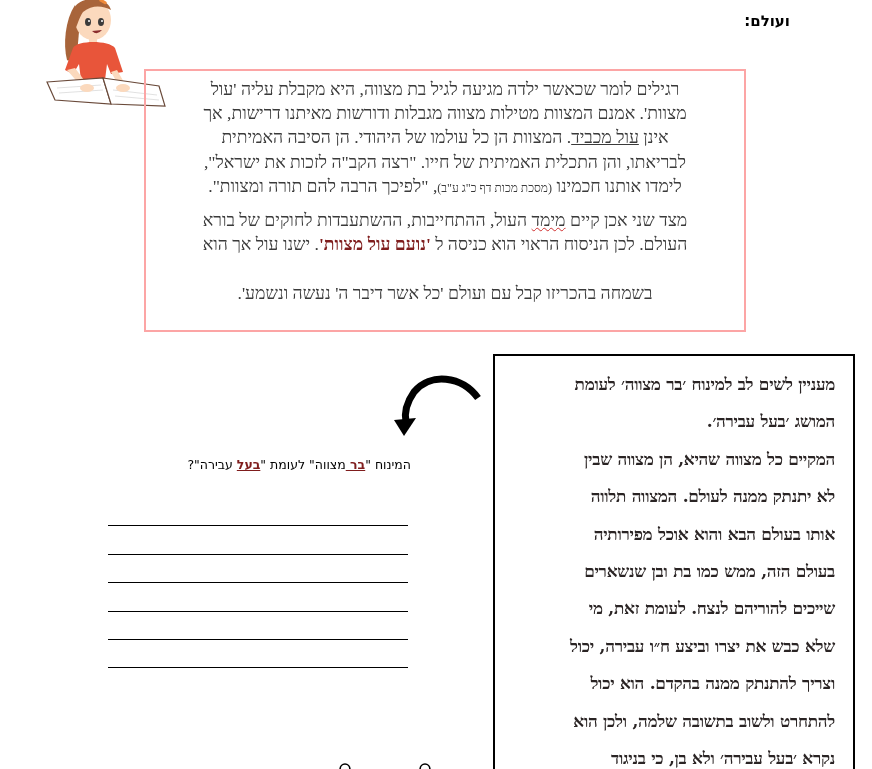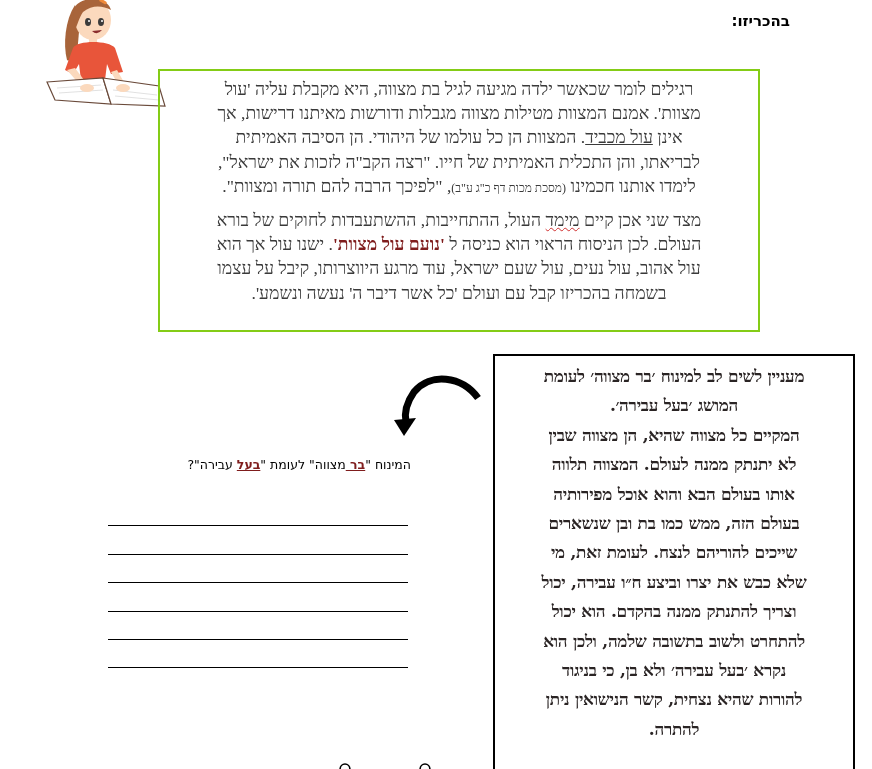--- a/index.html
+++ b/index.html
@@ -9,53 +9,53 @@
       font-family: "Liberation Serif", "DejaVu Serif", serif;
     }
     .abs { position: absolute; }
     .summary-heading {
       left: 700px; top: 12px; width: 90px; text-align: right;
       font-family: "DejaVu Sans", sans-serif; font-weight: bold; font-size: 15px;
       direction: rtl; color: #000;
     }
     .girl { left: 45px; top: 0; width: 125px; height: 108px; }
     .main-box {
-      left: 158px; top: 69px; width: 602px; height: 263px;
-      border: 2px solid #84cc16; box-sizing: border-box;
+      left: 144px; top: 69px; width: 602px; height: 263px;
+      border: 2px solid #fca5a5; box-sizing: border-box;
       padding: 6px 14px 0 14px; direction: rtl; text-align: center;
       font-size: 17.6px; line-height: 24.2px; color: #3a3a3a;
     }
     .main-box p { margin: 0; }
     .main-box p + p { margin-top: 8px; }
     .uline { text-decoration: underline; }
     .squiggle { text-decoration: underline wavy #d03030; text-decoration-thickness: 1px; }
     .small-cite { font-size: 12px; }
     .bold { font-weight: bold; color: #7f1d1d; }
     .side-box {
       left: 493px; top: 354px; width: 362px; height: 430px;
       border: 2px solid #000; box-sizing: border-box;
       padding: 6px 10px 0 10px; direction: rtl; text-align: center;
       font-weight: bold; font-size: 17px; line-height: 29.4px; color: #2a2424;
       font-family: "DejaVu Serif", serif; letter-spacing: -0.3px;
     }
-    .side-box p { margin: 0; }
+    .side-box p { margin: 8px; text-align: right; }
     .arrow { left: 390px; top: 370px; width: 100px; height: 70px; }
     .question {
       left: 95px; top: 452px; width: 340px; direction: rtl; text-align: right;
       font-family: "DejaVu Sans", sans-serif; font-size: 12.5px; line-height: 25px; color: #000;
     }
     .question p { margin: 0; }
     .question .q2 { padding-right: 24px; }
     .answer-line { position: absolute; left: 108px; width: 300px; height: 0; border-top: 1.4px solid #000; }
     .footer-marks { left: 338px; top: 760px; width: 100px; height: 12px; }
   </style>
 </head>
 <body>
 
-<div class="abs summary-heading">בהכריזו:</div>
+<div class="abs summary-heading">ועולם:</div>
 
 <svg class="abs girl" viewBox="0 0 125 108">
 
   <path d="M30 5 C20 20 18 45 22 60 C25 62 30 58 32 55 L35 20 Z" fill="#a8643a"></path>
 
   <ellipse cx="48" cy="20" rx="18" ry="20" fill="#fbd9bd"></ellipse>
 
   <path d="M28 12 C30 -4 62 -6 66 10 C58 6 48 4 38 12 C34 18 32 26 30 30 Z" fill="#a8643a"></path>
 
   <rect x="54" y="0" width="8" height="3" rx="1.5" fill="#f08a3a" transform="rotate(30 58 1.5)"></rect>
@@ -89,21 +89,21 @@
   <p>
     <span>רגילים לומר שכאשר ילדה מגיעה לגיל בת מצווה, היא מקבלת עליה 'עול</span><br>
     <span>מצוות'. אמנם המצוות מטילות מצווה מגבלות ודורשות מאיתנו דרישות, אך</span><br>
     <span>אינן </span><span class="uline">עול מכביד</span><span>. המצוות הן כל עולמו של היהודי. הן הסיבה האמיתית</span><br>
     <span>לבריאתו, והן התכלית האמיתית של חייו. "רצה הקב"ה לזכות את ישראל",</span><br>
     <span>לימדו אותנו חכמינו </span><span class="small-cite">(מסכת מכות דף כ"ג ע"ב)</span><span>, "לפיכך הרבה להם תורה ומצוות".</span>
   </p>
   <p>
     <span>מצד שני אכן קיים </span><span class="squiggle">מימד</span><span> העול, ההתחייבות, ההשתעבדות לחוקים של בורא</span><br>
     <span>העולם. לכן הניסוח הראוי הוא כניסה ל </span><span class="bold">'נועם עול מצוות'</span><span>. ישנו עול אך הוא</span><br>
-    <span>עול אהוב, עול נעים, עול שעם ישראל, עוד מרגע היווצרותו, קיבל על עצמו</span><br>
+    <br>
     <span>בשמחה בהכריזו קבל עם ועולם 'כל אשר דיבר ה' נעשה ונשמע'.</span>
   </p>
 </div>
 
 <svg class="abs arrow" viewBox="0 0 100 70">
   <path d="M88 28 C72 6 40 2 24 22 C17 32 14 42 16 52" fill="none" stroke="#000" stroke-width="7" stroke-linecap="butt"></path>
   <polygon points="4,50 26,48 14,66" fill="#000"></polygon>
 </svg>
 
 <div class="abs side-box">

